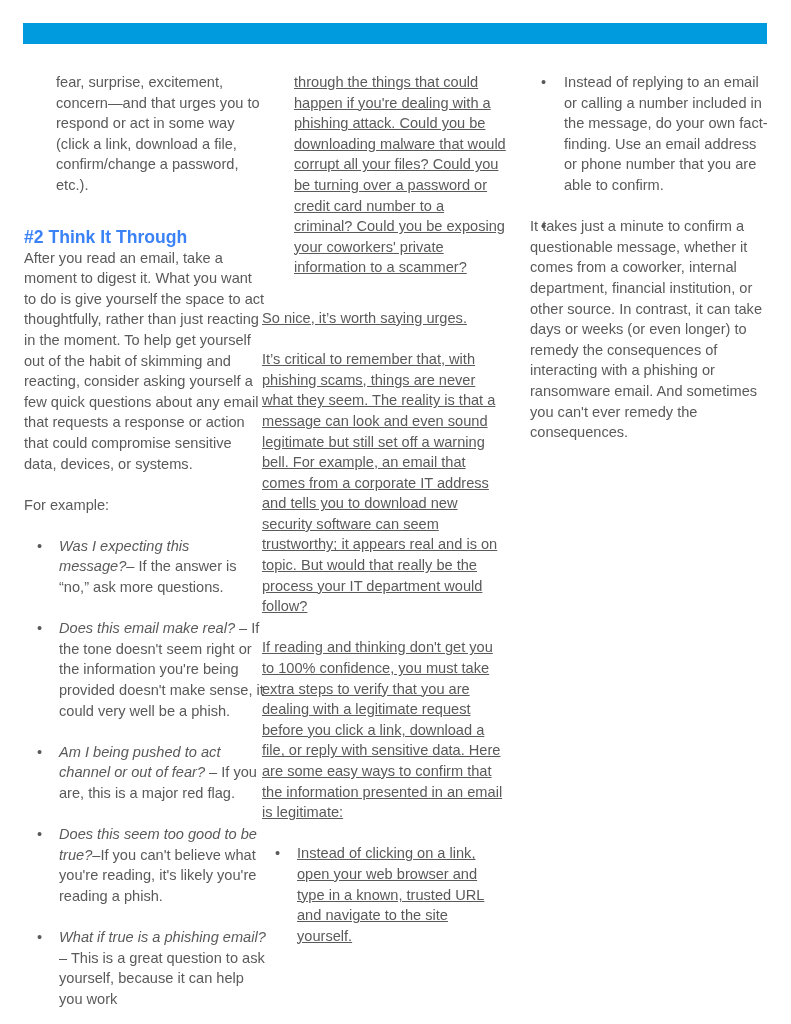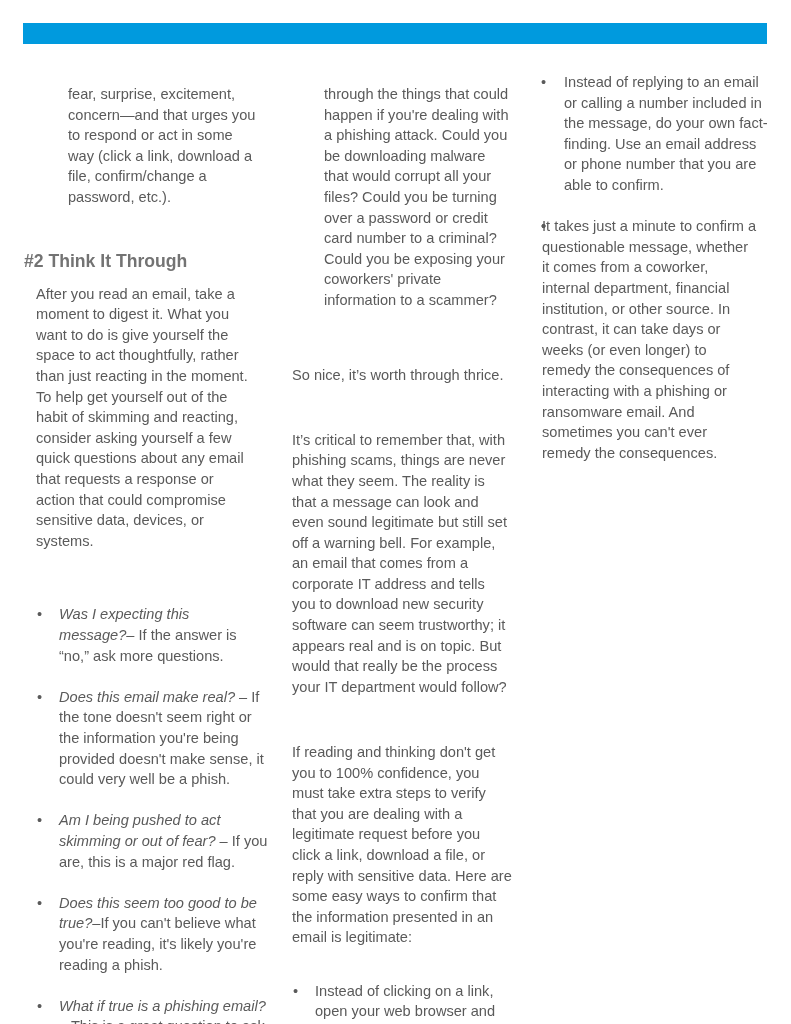--- a/index.html
+++ b/index.html
@@ -24,26 +24,26 @@
       width: 484px;
       height: 21px;
       background: #009ade;
       width: 744px;
     }
     .col {
       position: absolute;
       top: 72px;
     }
     .col1 { left: 24px; width: 244px; }
-    .col2 { left: 280px; width: 244px; }
+    .col2 { left: 262px; width: 244px; text-decoration: underline; }
     .col3 { left: 530px; width: 240px; }
-    p { margin: 12px; }
+    p { margin: 0; }
     .indent { padding-left: 32px; }
     .heading {
-      color: #737373;
+      color: #3b82f6;
       font-weight: bold;
       font-size: 17.6px;
       line-height: 22px;
       margin: 0;
     }
     .gap { height: 20.6px; }
     ul.bullets {
       list-style: none;
       margin: 0;
       padding: 0;
@@ -66,49 +66,50 @@
 <body>
 
 <div class="top-bar"></div>
 
 <div class="col col1">
   <p class="indent">fear, surprise, excitement, concern—and that urges you to respond or act in some way (click a link, download a file, confirm/change a password, etc.).</p>
   <div class="gap" style="height:30px"></div>
   <h2 class="heading">#2 Think It Through</h2>
   <p>After you read an email, take a moment to digest it. What you want to do is give yourself the space to act thoughtfully, rather than just reacting in the moment. To help get yourself out of the habit of skimming and reacting, consider asking yourself a few quick questions about any email that requests a response or action that could compromise sensitive data, devices, or systems.</p>
   <div class="gap"></div>
+  <p>For example:</p>
   <div class="gap"></div>
   <ul class="bullets">
     <li>
       <span class="dot">•</span>
       <em>Was I expecting this message?</em><span>– If the answer is “no,” ask more questions.</span>
     </li>
     <li>
       <span class="dot">•</span>
       <em>Does this email make real?</em><span> – If the tone doesn't seem right or the information you're being provided doesn't make sense, it could very well be a phish.</span>
     </li>
     <li>
       <span class="dot">•</span>
-      <em>Am I being pushed to act skimming or out of fear?</em><span> – If you are, this is a major red flag.</span>
+      <em>Am I being pushed to act channel or out of fear?</em><span> – If you are, this is a major red flag.</span>
     </li>
     <li>
       <span class="dot">•</span>
       <em>Does this seem too good to be true?</em><span>–If you can't believe what you're reading, it's likely you're reading a phish.</span>
     </li>
     <li>
       <span class="dot">•</span>
       <em>What if true is a phishing email?</em><span> – This is a great question to ask yourself, because it can help you work</span>
     </li>
   </ul>
 </div>
 
 <div class="col col2">
   <p class="indent" style="padding-left:32px">through the things that could happen if you're dealing with a phishing attack. Could you be downloading malware that would corrupt all your files? Could you be turning over a password or credit card number to a criminal? Could you be exposing your coworkers' private information to a scammer?</p>
   <div class="gap" style="height:30px"></div>
-  <p>So nice, it’s worth through thrice.</p>
+  <p>So nice, it’s worth saying urges.</p>
   <div class="gap"></div>
   <p>It’s critical to remember that, with phishing scams, things are never what they seem. The reality is that a message can look and even sound legitimate but still set off a warning bell. For example, an email that comes from a corporate IT address and tells you to download new security software can seem trustworthy; it appears real and is on topic. But would that really be the process your IT department would follow?</p>
   <div class="gap"></div>
   <p>If reading and thinking don't get you to 100% confidence, you must take extra steps to verify that you are dealing with a legitimate request before you click a link, download a file, or reply with sensitive data. Here are some easy ways to confirm that the information presented in an email is legitimate:</p>
   <div class="gap"></div>
   <ul class="bullets">
     <li>
       <span class="dot">•</span>
       <span>Instead of clicking on a link, open your web browser and type in a known, trusted URL and navigate to the site yourself.</span>
     </li>

